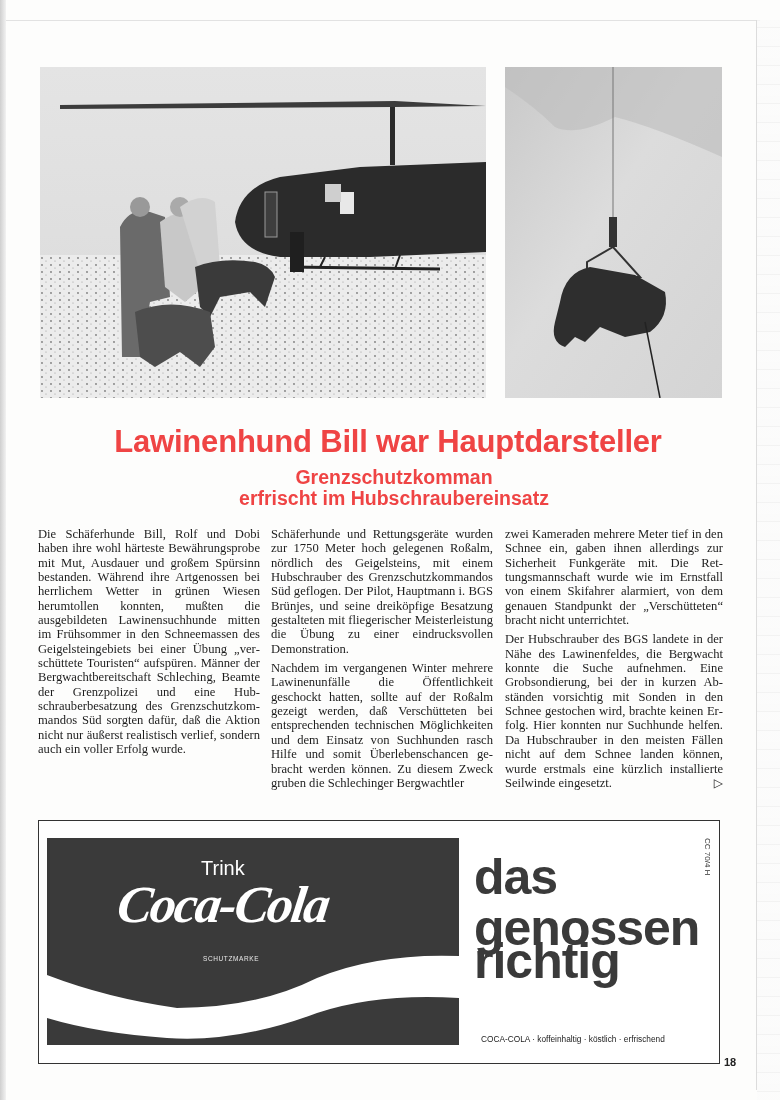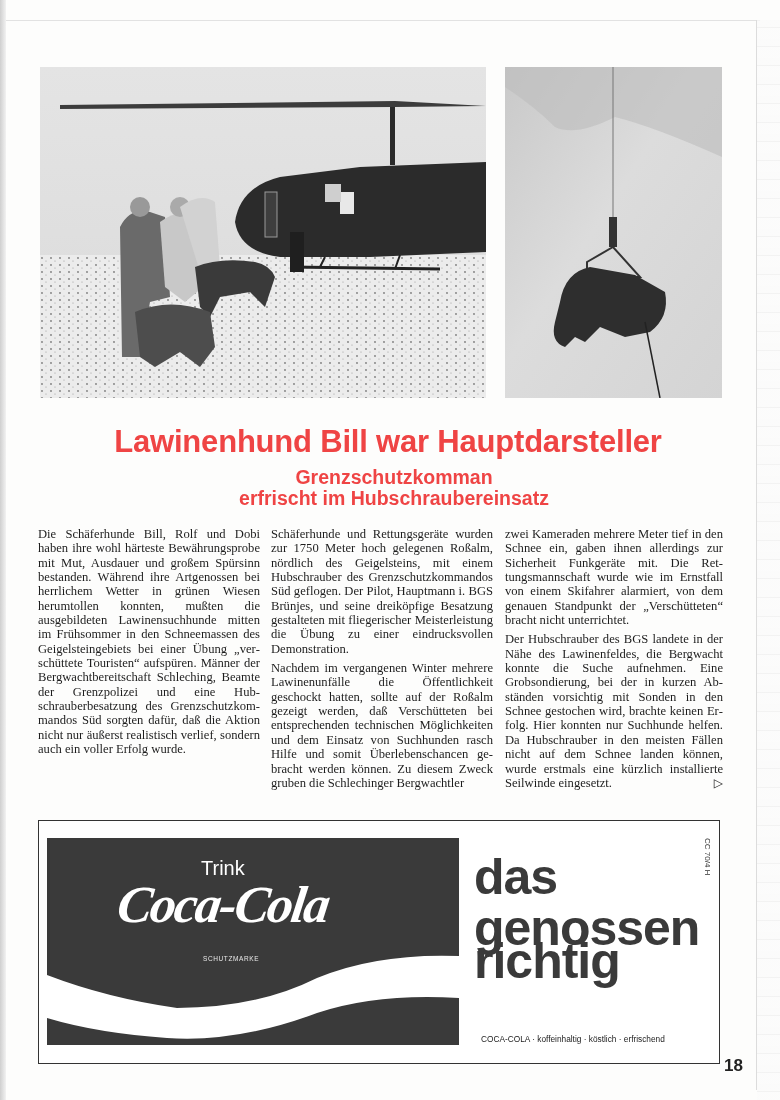--- a/index.html
+++ b/index.html
@@ -101,21 +101,21 @@
     position: absolute; left: 700px; top: 838px; width: 20px; height: 50px;
     font-family: "Liberation Sans", "DejaVu Sans", sans-serif; font-size: 8px; color: #333;
   }
   #ad-code span {
     position: absolute; left: 0; top: 0; display: block;
     transform-origin: left top; transform: rotate(90deg) translate(0, -12px);
     white-space: nowrap;
   }
   #page-number {
     position: absolute; left: 724px; top: 1056px;
-    font-family: "Liberation Sans", "DejaVu Sans", sans-serif; font-size: 17px; font-weight: bold; color: #222;
+    font-family: "Liberation Sans", "DejaVu Sans", sans-serif; font-size: 11px; font-weight: bold; color: #222;
   }
 </style>
 </head>
 <body>
 
 <div class="page-edge-top"></div>
 <div class="page-edge-left"></div>
 <div class="page-edge-right"></div>
 <div class="speck-strip"></div>
 

